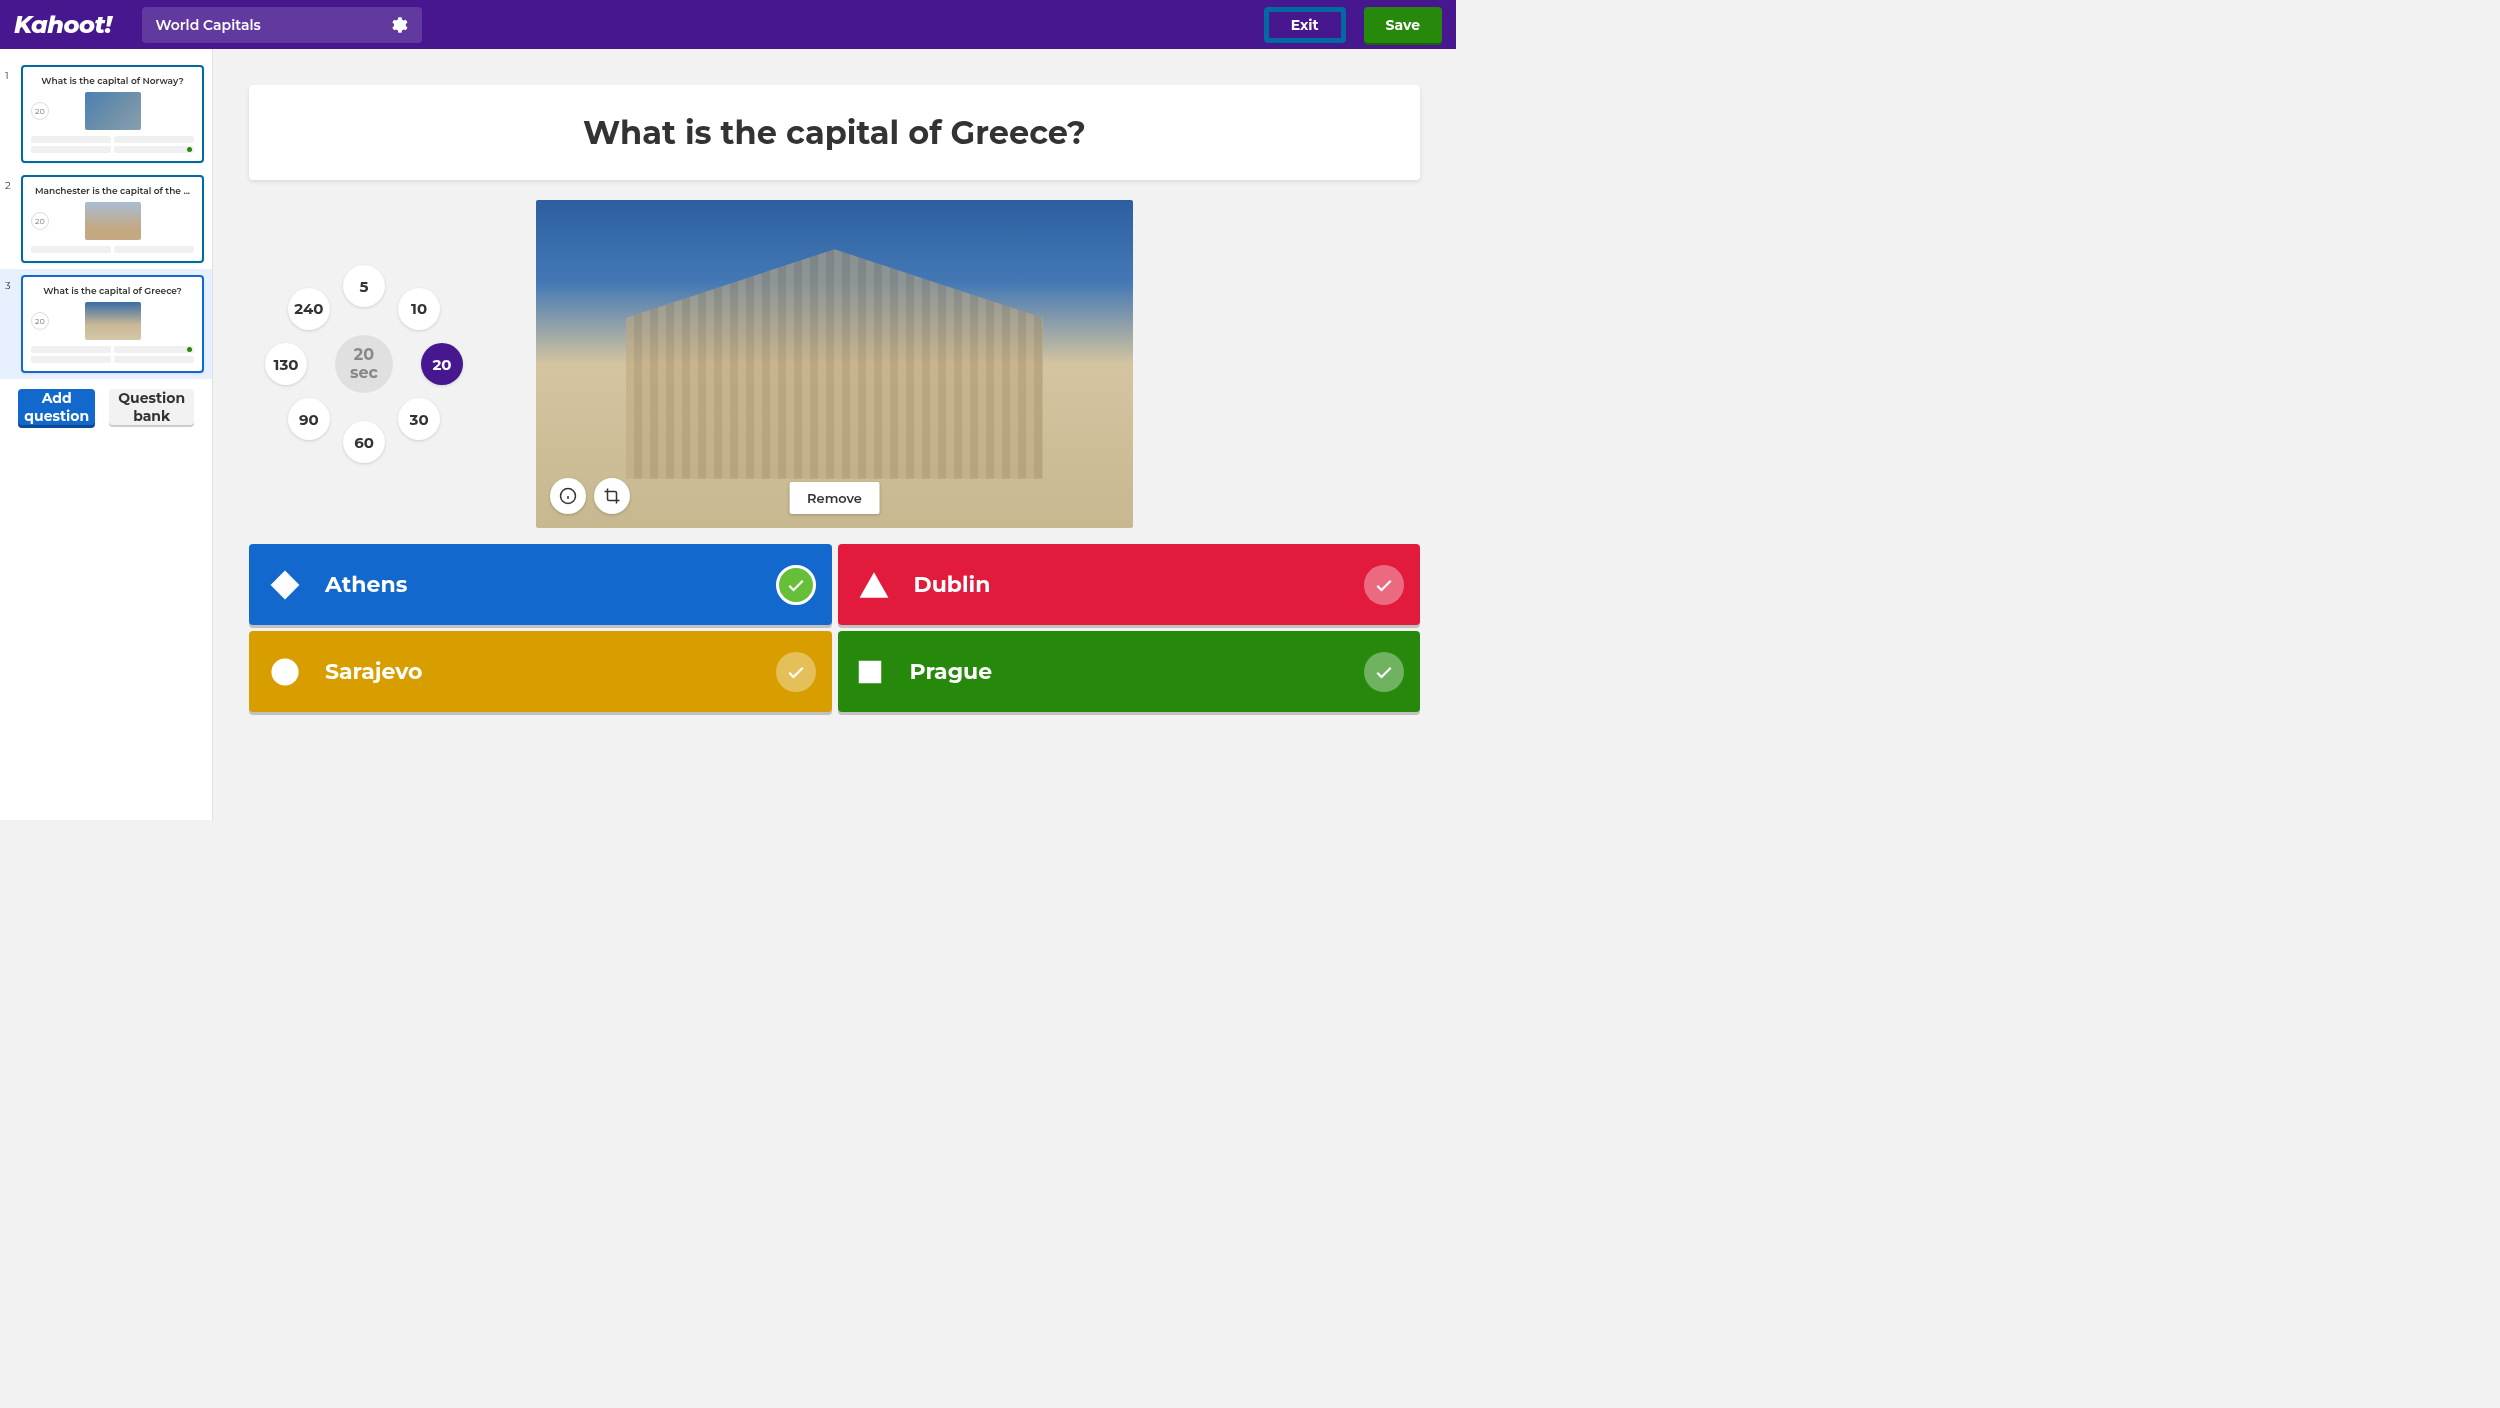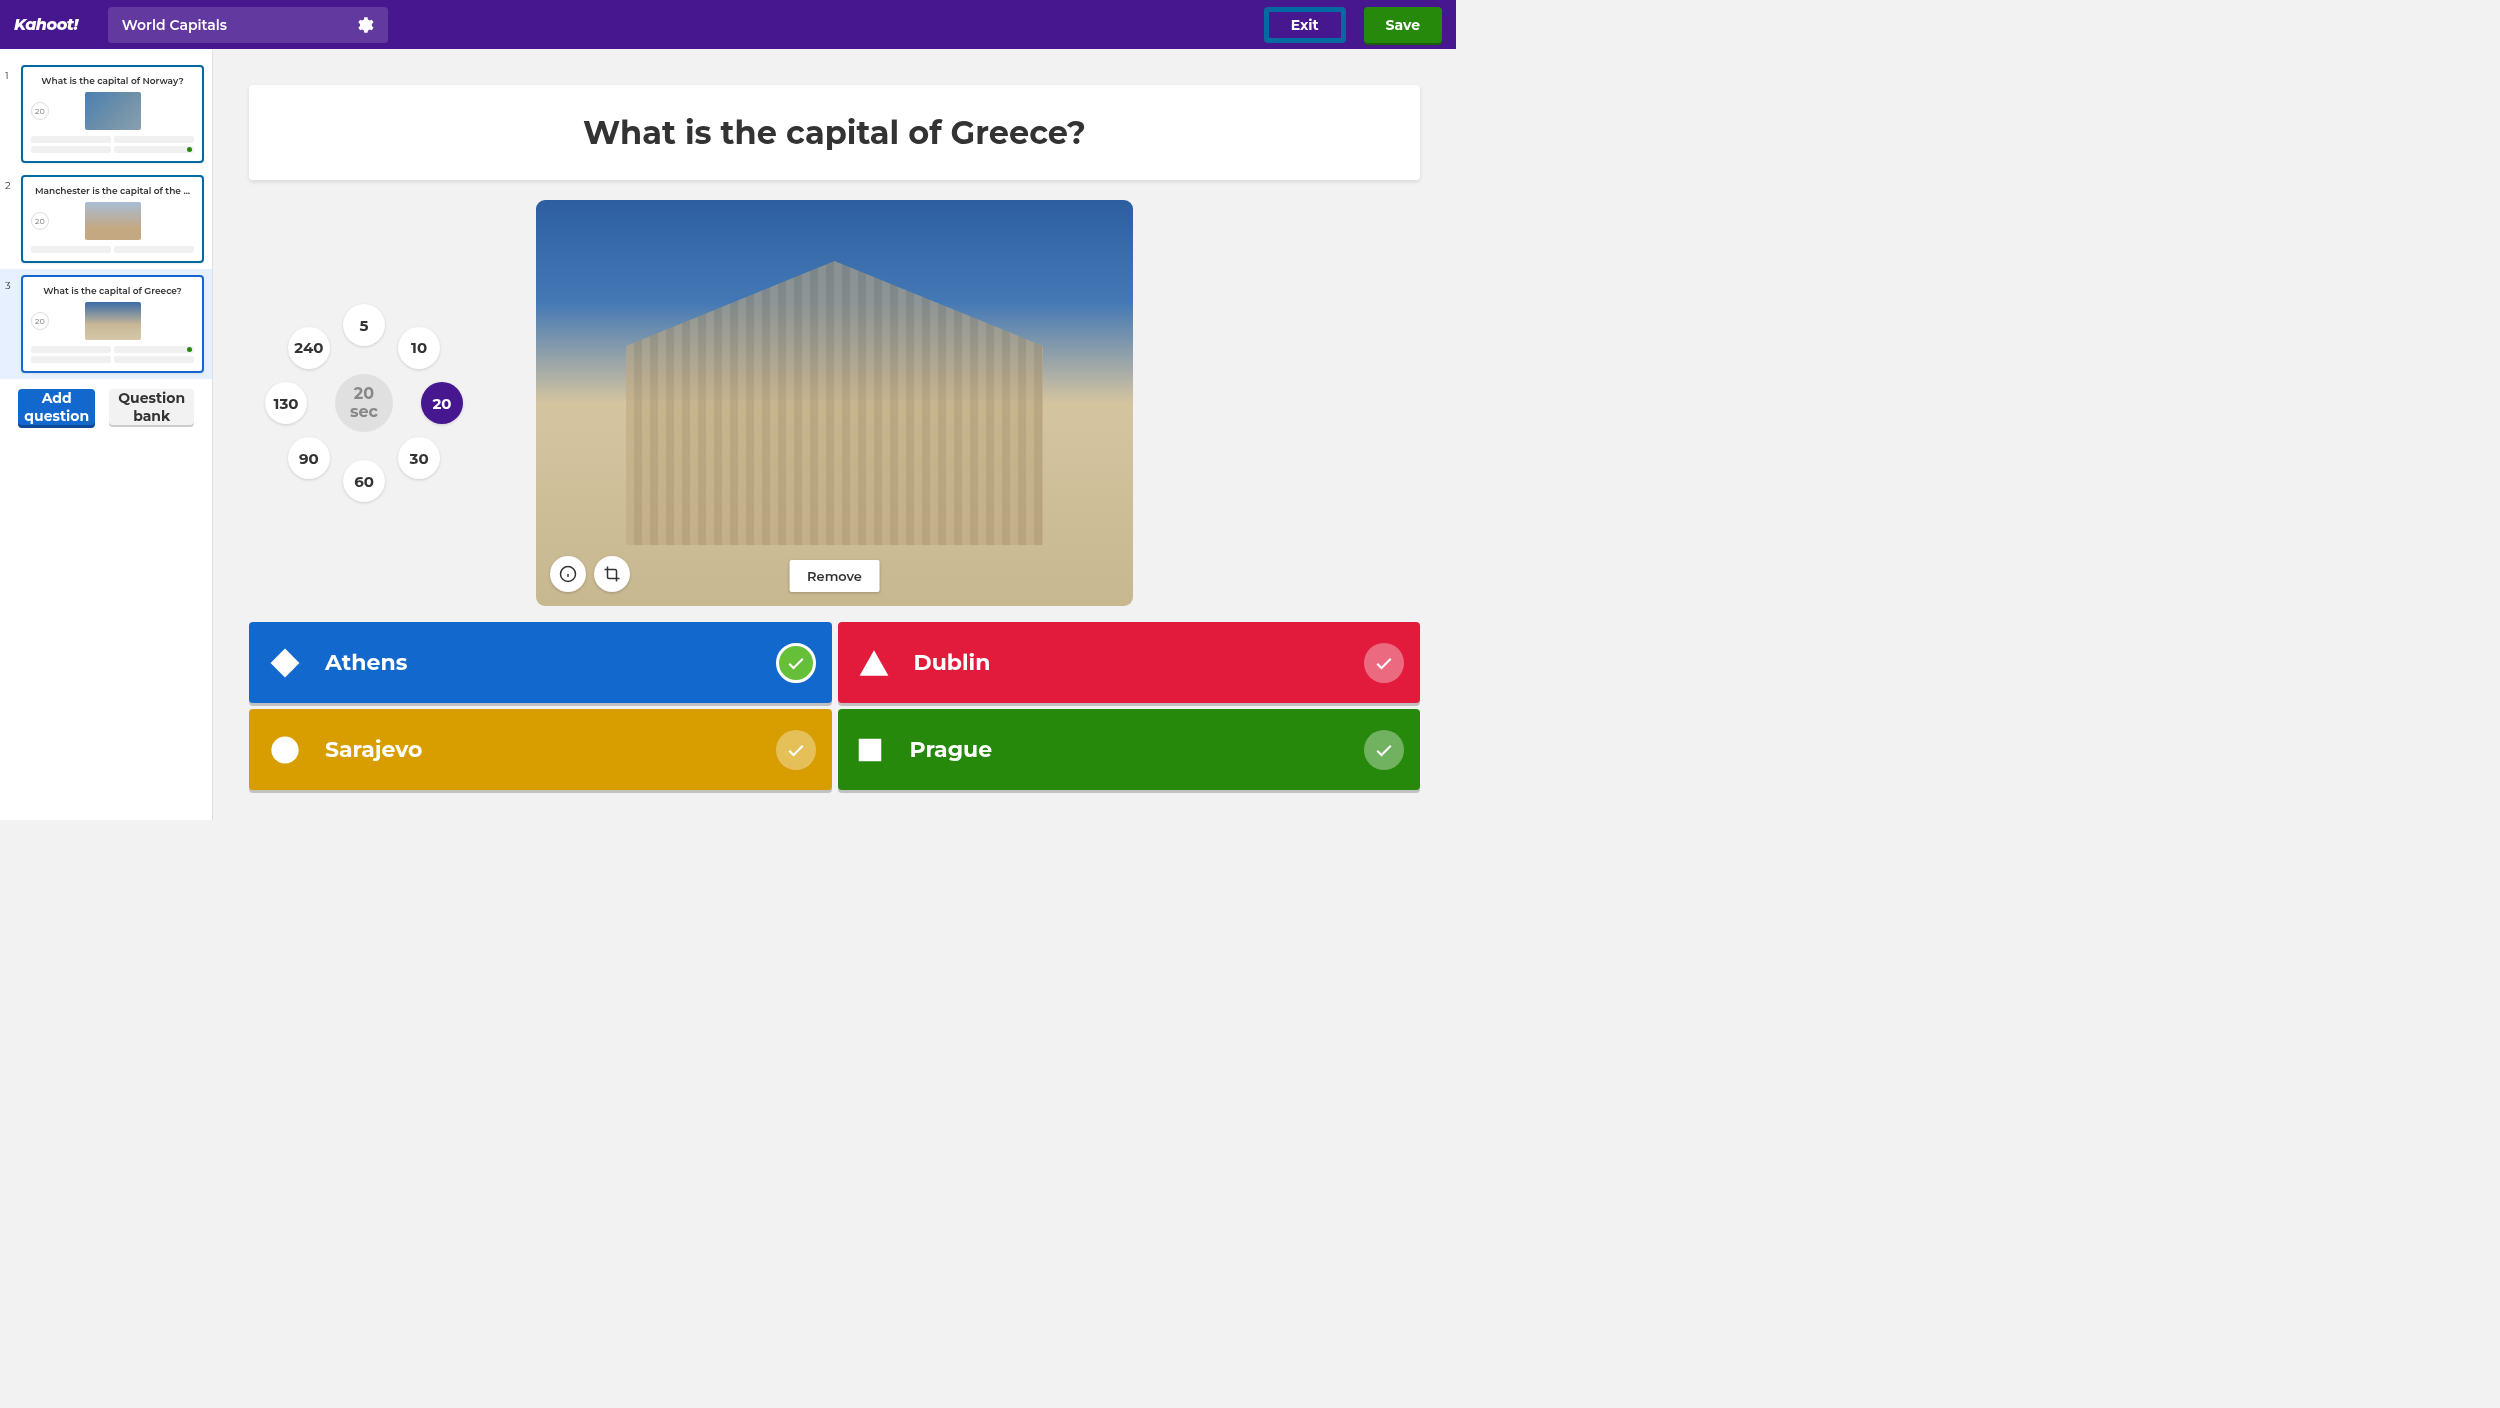--- a/index.html
+++ b/index.html
@@ -1,20 +1,20 @@
 <!DOCTYPE html>
 <html><head>
 <meta charset="utf-8">
 <style>
 * { box-sizing: border-box; margin: 0; padding: 0; font-family: 'Montserrat', -apple-system, BlinkMacSystemFont, sans-serif; }
 body { background: #f2f2f2; width: 1456px; height: 820px; overflow: hidden; }
 
 
 .header { background: #46178f; height: 49px; display: flex; align-items: center; padding: 0 14px; gap: 10px; }
-.logo { color: #fff; font-size: 16px; font-weight: 800; font-style: italic; letter-spacing: -0.5px; padding-right: 20px; }
+.logo { color: #fff; font-size: 24px; font-weight: 800; font-style: italic; letter-spacing: -0.5px; padding-right: 20px; }
 .title-box { background: rgba(255,255,255,0.15); border-radius: 4px; height: 36px; display: flex; align-items: center; padding: 0 14px; gap: 12px; min-width: 280px; justify-content: space-between; }
 .title-text { color: #fff; font-size: 14px; font-weight: 600; }
 .gear-icon { width: 20px; height: 20px; fill: #fff; }
 .header-spacer { flex: 1; }
 .exit-btn { background: transparent; border: 5px solid #0369a1; color: #fff; height: 36px; padding: 0 22px; border-radius: 4px; font-size: 14px; font-weight: 700; cursor: pointer; }
 .save-btn { background: #26890c; border: none; color: #fff; height: 36px; padding: 0 22px; border-radius: 4px; font-size: 14px; font-weight: 700; cursor: pointer; margin-left: 8px; box-shadow: 0 2px 0 #1a5f09; }
 
 
 .body-wrap { display: flex; height: calc(100% - 49px); }
 .sidebar { width: 213px; background: #fff; border-right: 1px solid #e0e0e0; display: flex; flex-direction: column; padding-top: 10px; }
@@ -43,21 +43,21 @@
 
 .question-box { background: #fff; width: 100%; border-radius: 4px; padding: 28px; text-align: center; font-size: 32px; font-weight: 700; color: #333; box-shadow: 0 2px 4px rgba(0,0,0,0.1); margin-bottom: 20px; }
 
 .mid-row { display: flex; width: 100%; align-items: center; gap: 20px; margin-bottom: 16px; }
 .timer-wheel { width: 230px; height: 230px; position: relative; flex-shrink: 0; }
 .timer-center { position: absolute; left: 50%; top: 50%; transform: translate(-50%,-50%); width: 58px; height: 58px; border-radius: 50%; background: #e0e0e0; display: flex; flex-direction: column; align-items: center; justify-content: center; font-size: 16px; font-weight: 700; color: #888; line-height: 1.1; }
 .timer-opt { position: absolute; width: 42px; height: 42px; border-radius: 50%; background: #fff; display: flex; align-items: center; justify-content: center; font-size: 15px; font-weight: 700; color: #333; box-shadow: 0 1px 3px rgba(0,0,0,0.15); cursor: pointer; }
 .timer-opt.selected { background: #46178f; color: #fff; }
 
 .img-wrap { flex: 1; display: flex; justify-content: center; }
-.q-image { width: 597px; height: 406px; background: linear-gradient(180deg, #2d5fa0 0%, #4378b5 25%, #d4c4a0 50%, #c8b890 100%); border-radius: 9px; position: relative; }
+.q-image { width: 597px; height: 328px; background: linear-gradient(180deg, #2d5fa0 0%, #4378b5 25%, #d4c4a0 50%, #c8b890 100%); border-radius: 2px; position: relative; }
 .q-image::before { content: ''; position: absolute; left: 15%; top: 15%; width: 70%; height: 70%; background: repeating-linear-gradient(90deg, #bfa880 0 8px, #a89470 8px 16px); clip-path: polygon(0% 30%, 50% 0%, 100% 30%, 100% 100%, 0% 100%); opacity: 0.6; }
 .img-controls { position: absolute; left: 14px; bottom: 14px; display: flex; gap: 8px; }
 .img-ctrl-btn { width: 36px; height: 36px; border-radius: 50%; background: #fff; display: flex; align-items: center; justify-content: center; cursor: pointer; box-shadow: 0 1px 3px rgba(0,0,0,0.2); }
 .remove-btn { position: absolute; left: 50%; bottom: 14px; transform: translateX(-50%); background: #fff; border: none; padding: 8px 18px; font-size: 13px; font-weight: 600; color: #333; cursor: pointer; box-shadow: 0 1px 3px rgba(0,0,0,0.2); border-radius: 2px; }
 
 .right-spacer { width: 230px; flex-shrink: 0; }
 
 
 .answers { display: grid; grid-template-columns: 1fr 1fr; gap: 6px; width: 100%; }
 .answer { height: 81px; border-radius: 4px; display: flex; align-items: center; padding: 0 16px; gap: 20px; box-shadow: 0 3px 0 rgba(0,0,0,0.2); }

